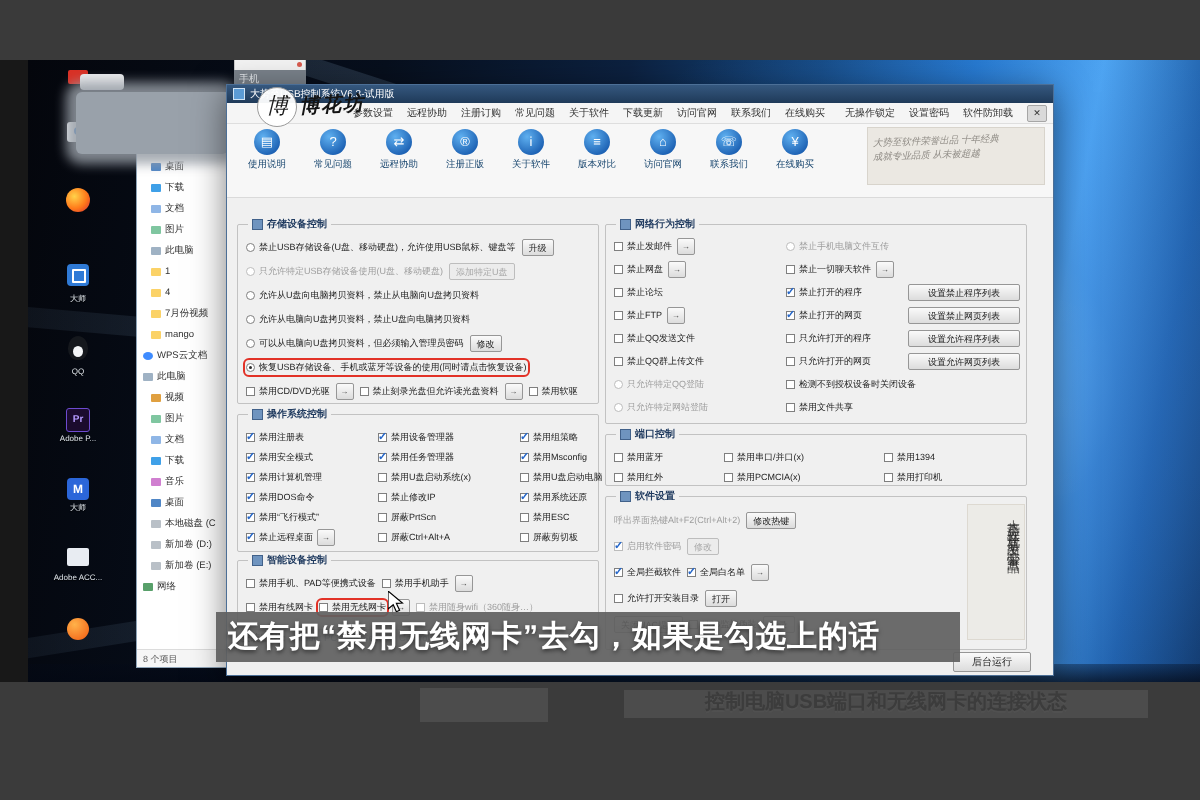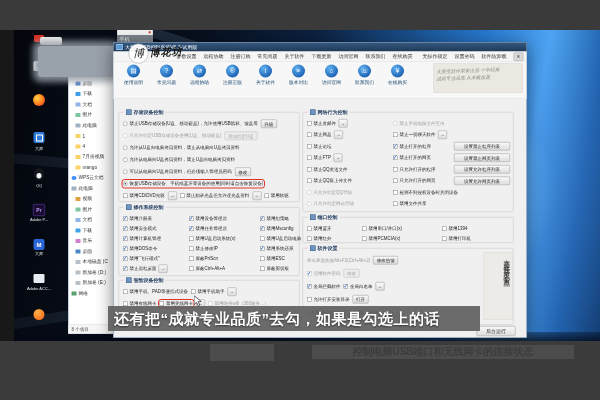--- a/index.html
+++ b/index.html
@@ -747,19 +747,19 @@
     </div>
     <div class="footer">
       <b>安装目录：</b><span class="val">Kindot PC USB Security Control</span>
     </div>
     <button class="btn runbtn">后台运行</button>
     <div class="callig">大势至软件北京研发中心荣誉出品</div>
   </div>
 </div>
 </div>
 
-<div class="subtitle">还有把“成就专业品质”去勾，如果是勾选上的话</div>
+<div class="subtitle">还有把“禁用无线网卡”去勾，如果是勾选上的话</div>
 <div class="band-top"></div>
 <div class="band-left"></div>
 <div class="band-bottom">
   <div class="faint-block"></div>
   <div class="faint-caption">控制电脑USB端口和无线网卡的连接状态</div>
 </div>
 
 </body></html>

